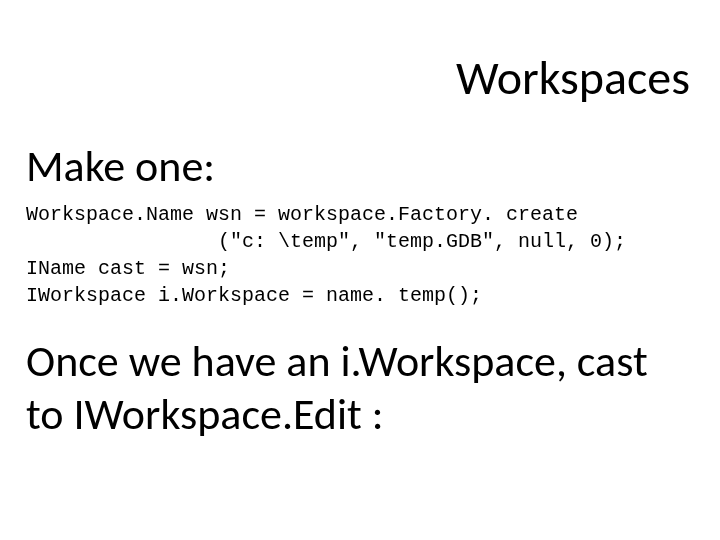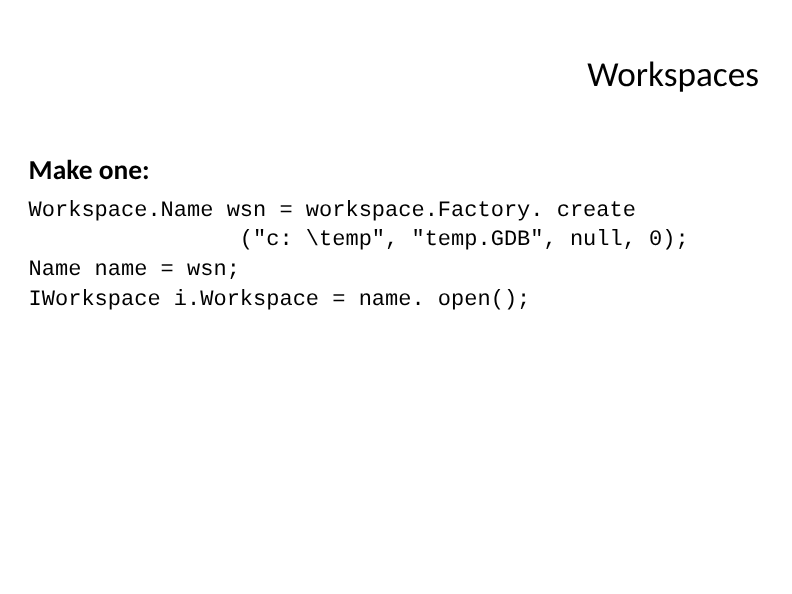--- a/index.html
+++ b/index.html
@@ -15,33 +15,33 @@
   .slide {
     position: relative;
     width: 720px;
     height: 540px;
     box-sizing: border-box;
   }
   .title {
     position: absolute;
     top: 48px;
     right: 30px;
-    font-size: 32px;
+    font-size: 48px;
     font-weight: 400;
     text-align: right;
   }
   .body {
     position: absolute;
     top: 140px;
     left: 26px;
     right: 30px;
   }
   .heading {
-    font-size: 25px;
-    font-weight: 700;
+    font-size: 44px;
+    font-weight: 400;
     margin: 0 0 8px 0;
     line-height: 1.2;
   }
   .code {
     font-family: "Courier New", Courier, monospace;
     font-size: 20px;
     white-space: pre;
     line-height: 1.35;
     margin: 0 0 16px 0;
   }
@@ -55,21 +55,22 @@
 <div class="slide">
 
   <div class="title">Workspaces</div>
 
   <div class="body">
 
     <p class="heading">Make one:</p>
 
     <div class="code"><span>Workspace.Name wsn = workspace.Factory. create</span>
 <span>                ("c: \temp", "temp.GDB", null, 0);</span>
-<span>Name name = wsn;</span>
-<span>IWorkspace i.Workspace = name. open();</span></div>
+<span>IName cast = wsn;</span>
+<span>IWorkspace i.Workspace = name. temp();</span></div>
 
     <div class="gap"></div>
 
+    <p class="heading">Once we have an i.Workspace, cast to IWorkspace.Edit :</p>
 
 
   </div>
 </div>
 
 </body></html>

